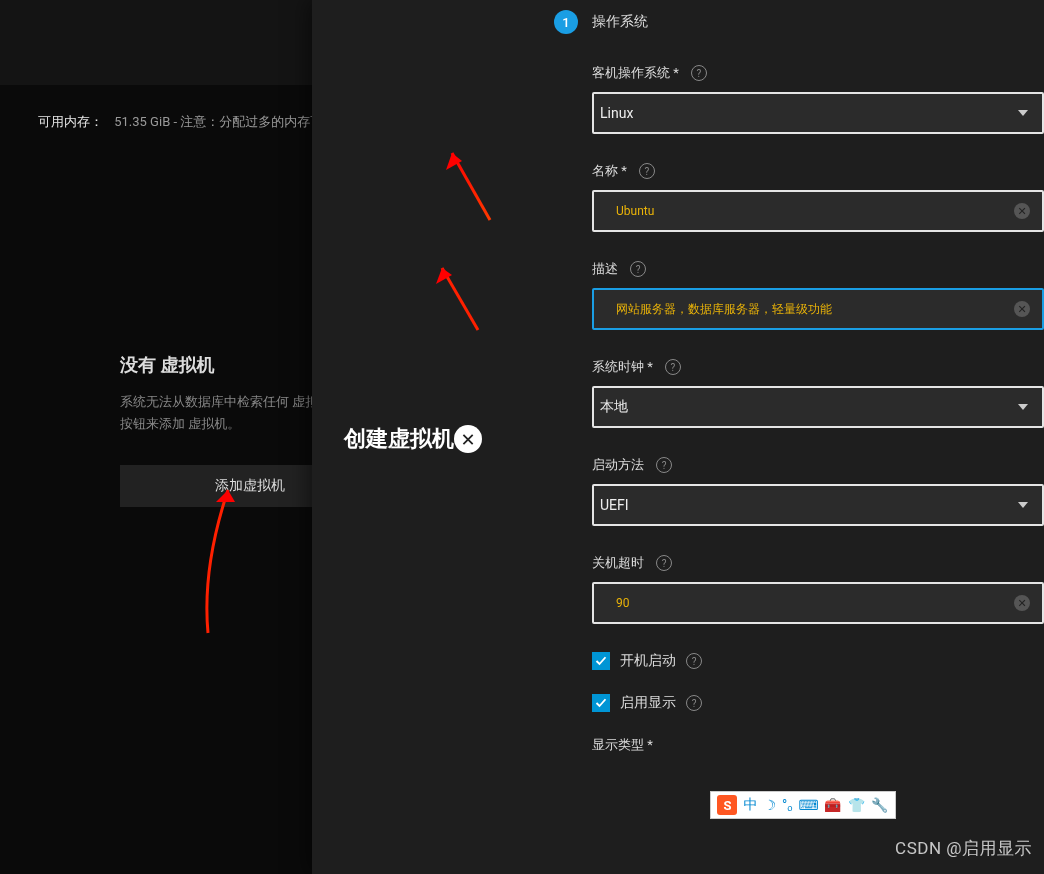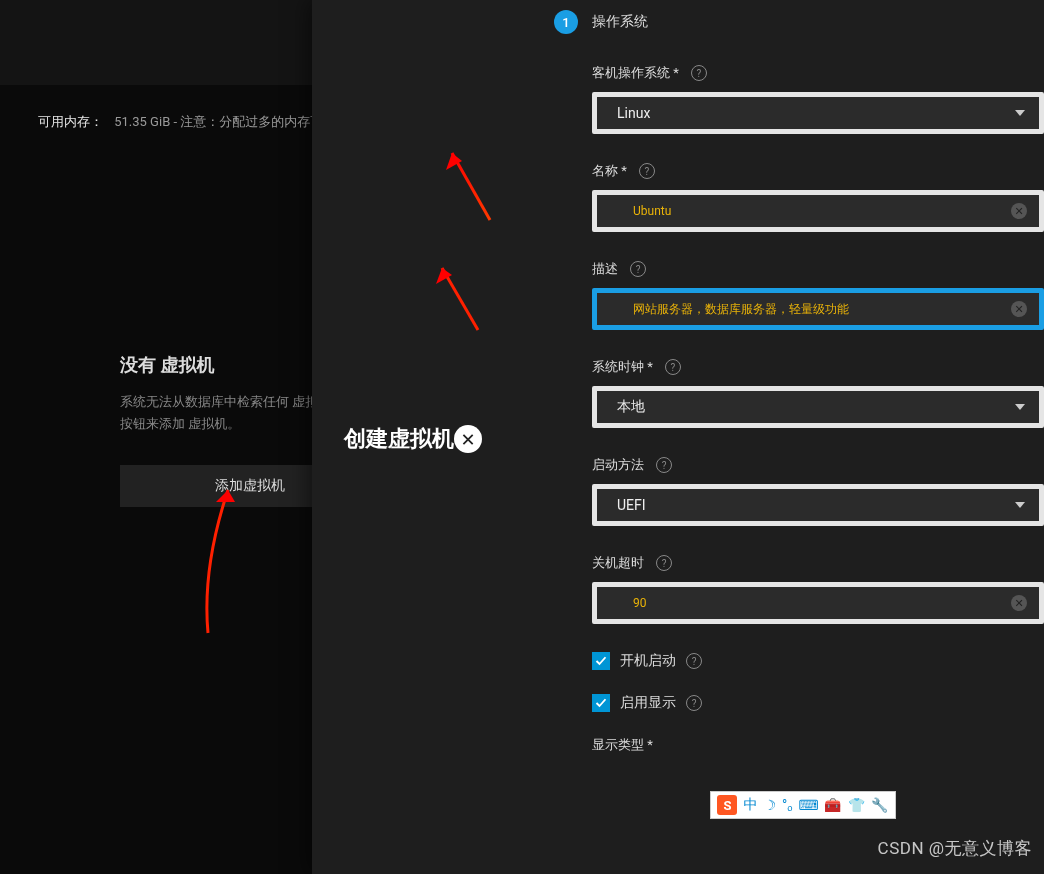--- a/index.html
+++ b/index.html
@@ -132,26 +132,26 @@
   display: inline-flex;
   align-items: center;
   justify-content: center;
   font-size: 10px;
   color: #888;
   cursor: pointer;
 }
 .control {
   position: relative;
   background: #2b2b2b;
-  border: 5px solid #e5e5e5;
+  border: 2px solid #e5e5e5;
   border-radius: 2px;
   height: 42px;
   display: flex;
   align-items: center;
-  padding: 0 20px;
+  padding: 0 6px;
   font-size: 14px;
   color: #eee;
 }
 .control.focused { border-color: #1a9ee4; }
 .control input {
   flex: 1;
   background: transparent;
   border: none;
   outline: none;
   color: #eab308;
@@ -405,13 +405,13 @@
   <div class="ime-logo">S</div>
   <span class="ime-item">中</span>
   <span class="ime-item">☽</span>
   <span class="ime-item">°ₒ</span>
   <span class="ime-item">⌨</span>
   <span class="ime-item">🧰</span>
   <span class="ime-item">👕</span>
   <span class="ime-item">🔧</span>
 </div>
 
-<div class="watermark">CSDN @无意义博客</div>
+<div class="watermark">CSDN @启用显示</div>
 
 </body></html>

